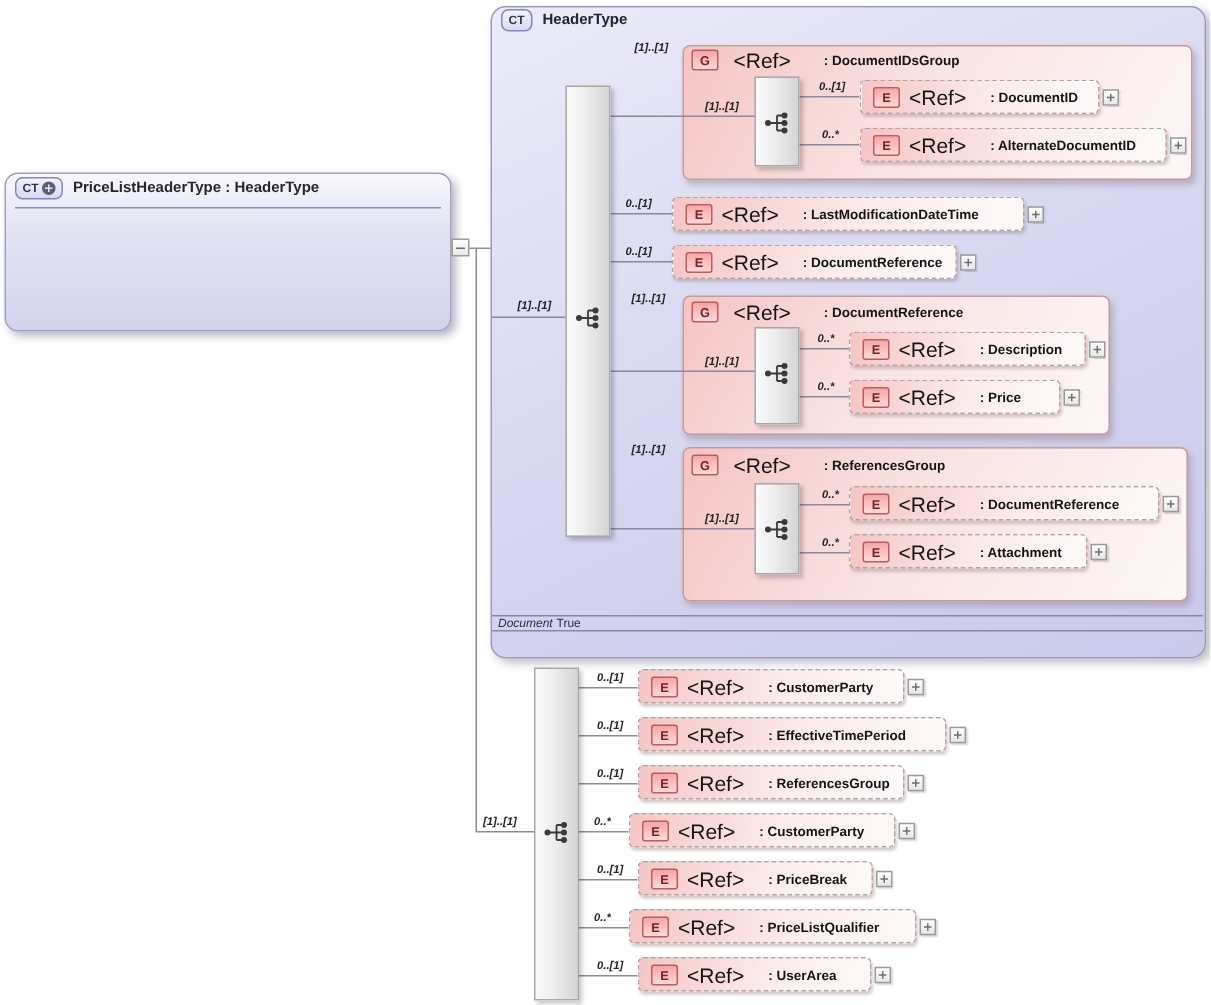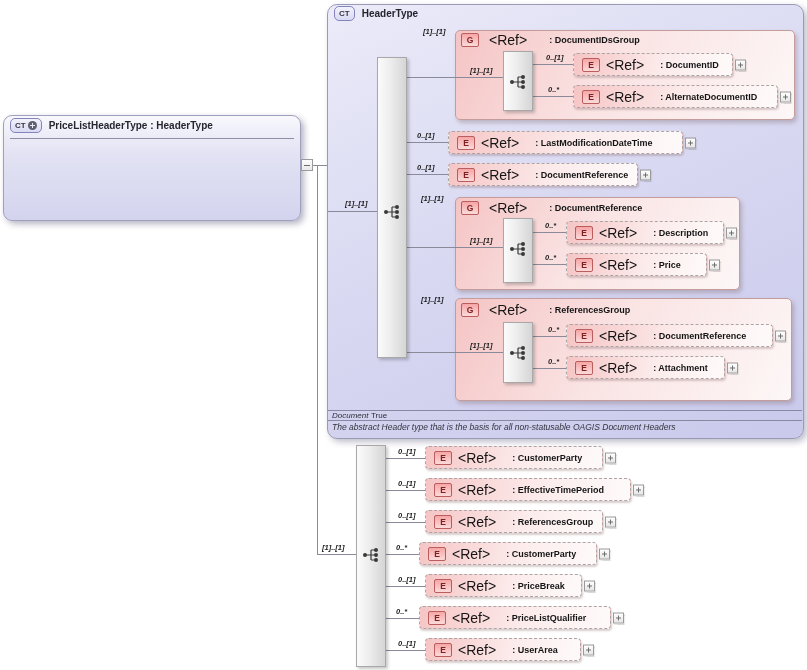--- a/index.html
+++ b/index.html
@@ -307,21 +307,20 @@
   <span class="card" style="left:398px;top:511px">0..[1]</span>
   <span class="card" style="left:396px;top:543px">0..*</span>
   <span class="card" style="left:398px;top:575px">0..[1]</span>
   <span class="card" style="left:396px;top:607px">0..*</span>
   <span class="card" style="left:398px;top:639px">0..[1]</span>
 
   <div class="hl" style="left:328px;top:410px;width:474px;background:#8888a2"></div>
   <span class="abs-lbl" style="left:332px;top:411px">Document</span>
   <span class="abs-val" style="left:371px;top:411px">True</span>
   <div class="hl" style="left:328px;top:420px;width:474px;background:#8888a2"></div>
-  <span class="note" style="left:332px;top:422px">The abstract Header type that is the basis for all non-statusable OAGIS Document Headers</span>
 
   <div class="mainbox"></div>
   <div class="mainbox-hd">
     <span class="bdg-ct">
         <span>CT</span>
         <span class="ctplus"></span>
       </span>
     <span class="mainbox-title">PriceListHeaderType : HeaderType</span>
   </div>
   <div class="sep"></div>

